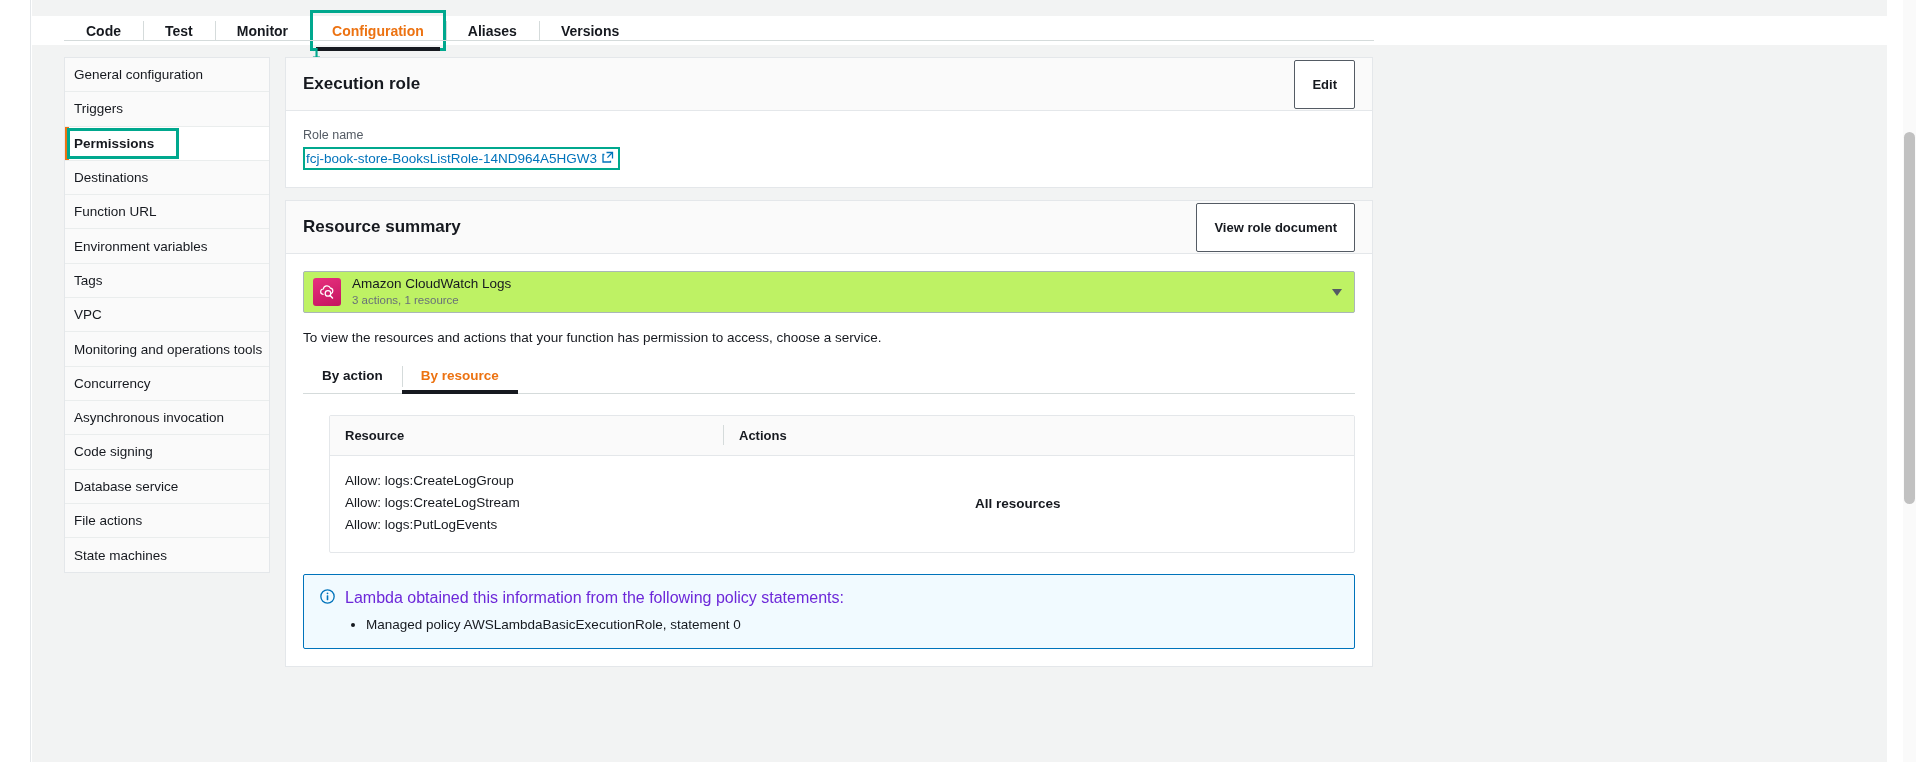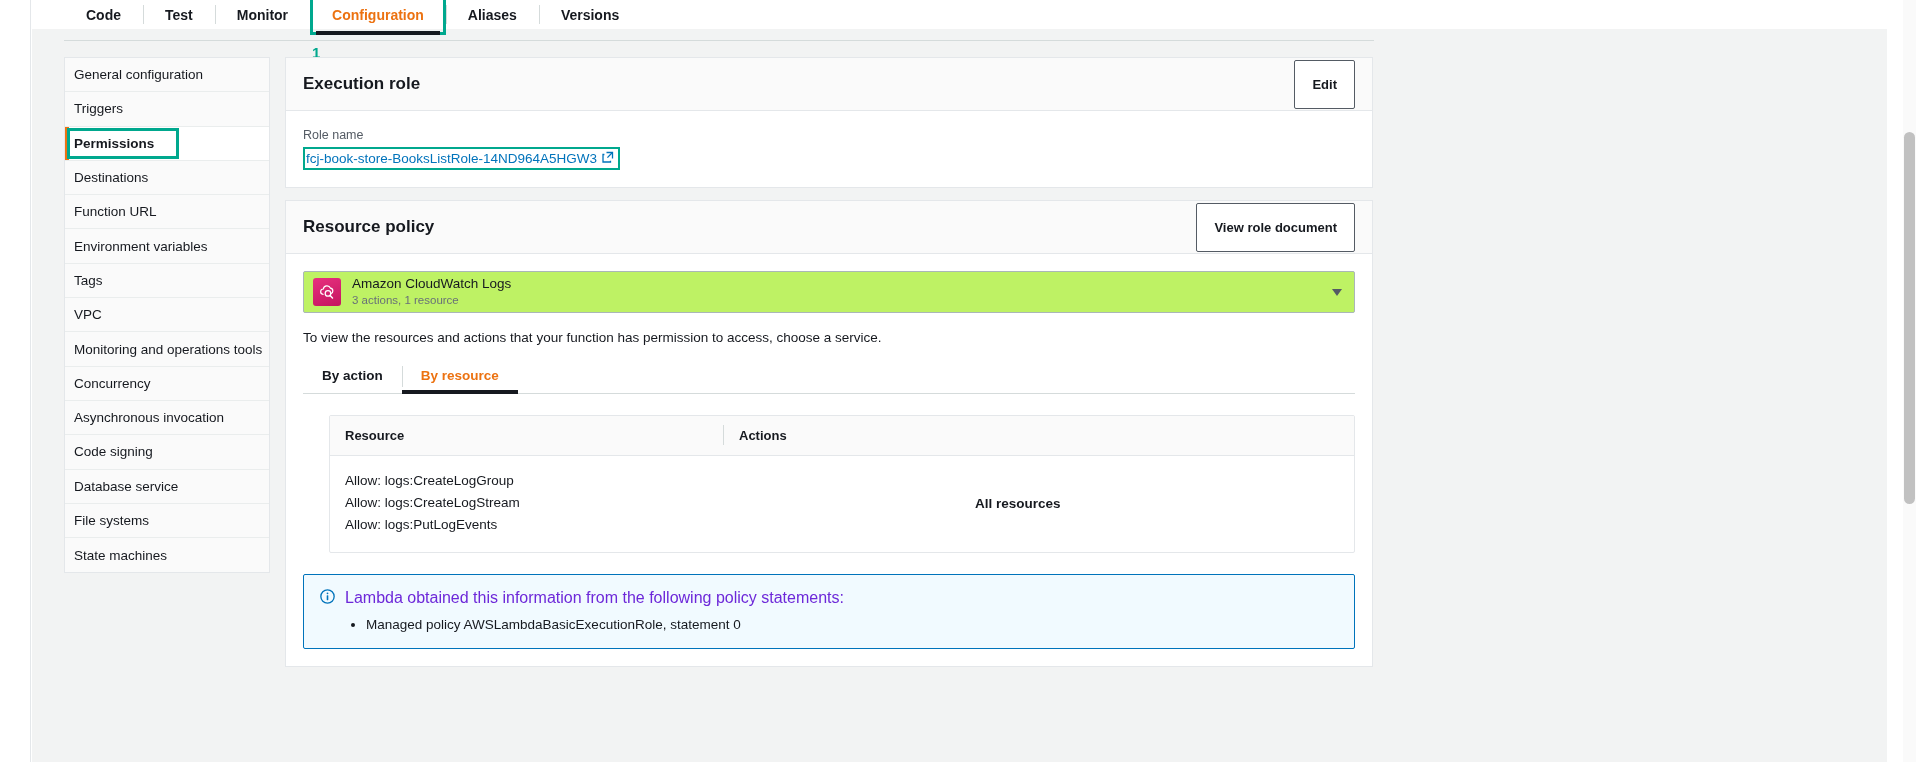--- a/index.html
+++ b/index.html
@@ -29,21 +29,21 @@
     background: #f2f3f3;
   }
   .gutter-right {
     position: absolute; right: 0; top: 0;
     width: 32px; height: 762px;
     background: #ffffff;
   }
 
   
   .tabbar {
-    position: absolute; left: 32px; top: 0;
+    position: absolute; left: 32px; top: 16px;
     width: 1855px; height: 29px;
     background: #ffffff;
     display: flex; align-items: center;
   }
   .tabbar-underline {
     position: absolute; left: 64px; top: 40px;
     width: 1310px; height: 1px;
     background: #d5dbdb;
   }
   .tab {
@@ -385,21 +385,21 @@
     <div class="side-item">
       <span>Asynchronous invocation</span>
     </div>
     <div class="side-item">
       <span>Code signing</span>
     </div>
     <div class="side-item">
       <span>Database service</span>
     </div>
     <div class="side-item">
-      <span>File systems</span>
+      <span>File actions</span>
     </div>
     <div class="side-item">
       <span>State machines</span>
     </div>
   </div>
 
   <div class="main">
 
     <div class="card">
       <div class="card-head">
@@ -417,21 +417,21 @@
               <path d="M8.5 9.8v1.2H1V3.5h1.4" fill="none" stroke="#0073bb" stroke-width="1.3"></path>
             </svg>
           </span>
           <span class="link-hl"></span>
         </div>
       </div>
     </div>
 
     <div class="card">
       <div class="card-head">
-        <div class="card-title">Resource policy</div>
+        <div class="card-title">Resource summary</div>
         <button class="btn">View role document</button>
       </div>
 
       <div class="rs-body">
 
         <div class="service-select">
           <div class="service-left">
             <span class="svc-icon">
               <svg width="19" height="19" viewBox="0 0 24 24">
                 <path d="M6.4 15.6a3.4 3.4 0 0 1 .35-6.78 4.7 4.7 0 0 1 8.9-1.1 3.6 3.6 0 0 1 3.1 3.6 3.6 3.6 0 0 1-2.4 3.4" fill="none" stroke="#ffffff" stroke-width="1.5" stroke-linecap="round"></path>

